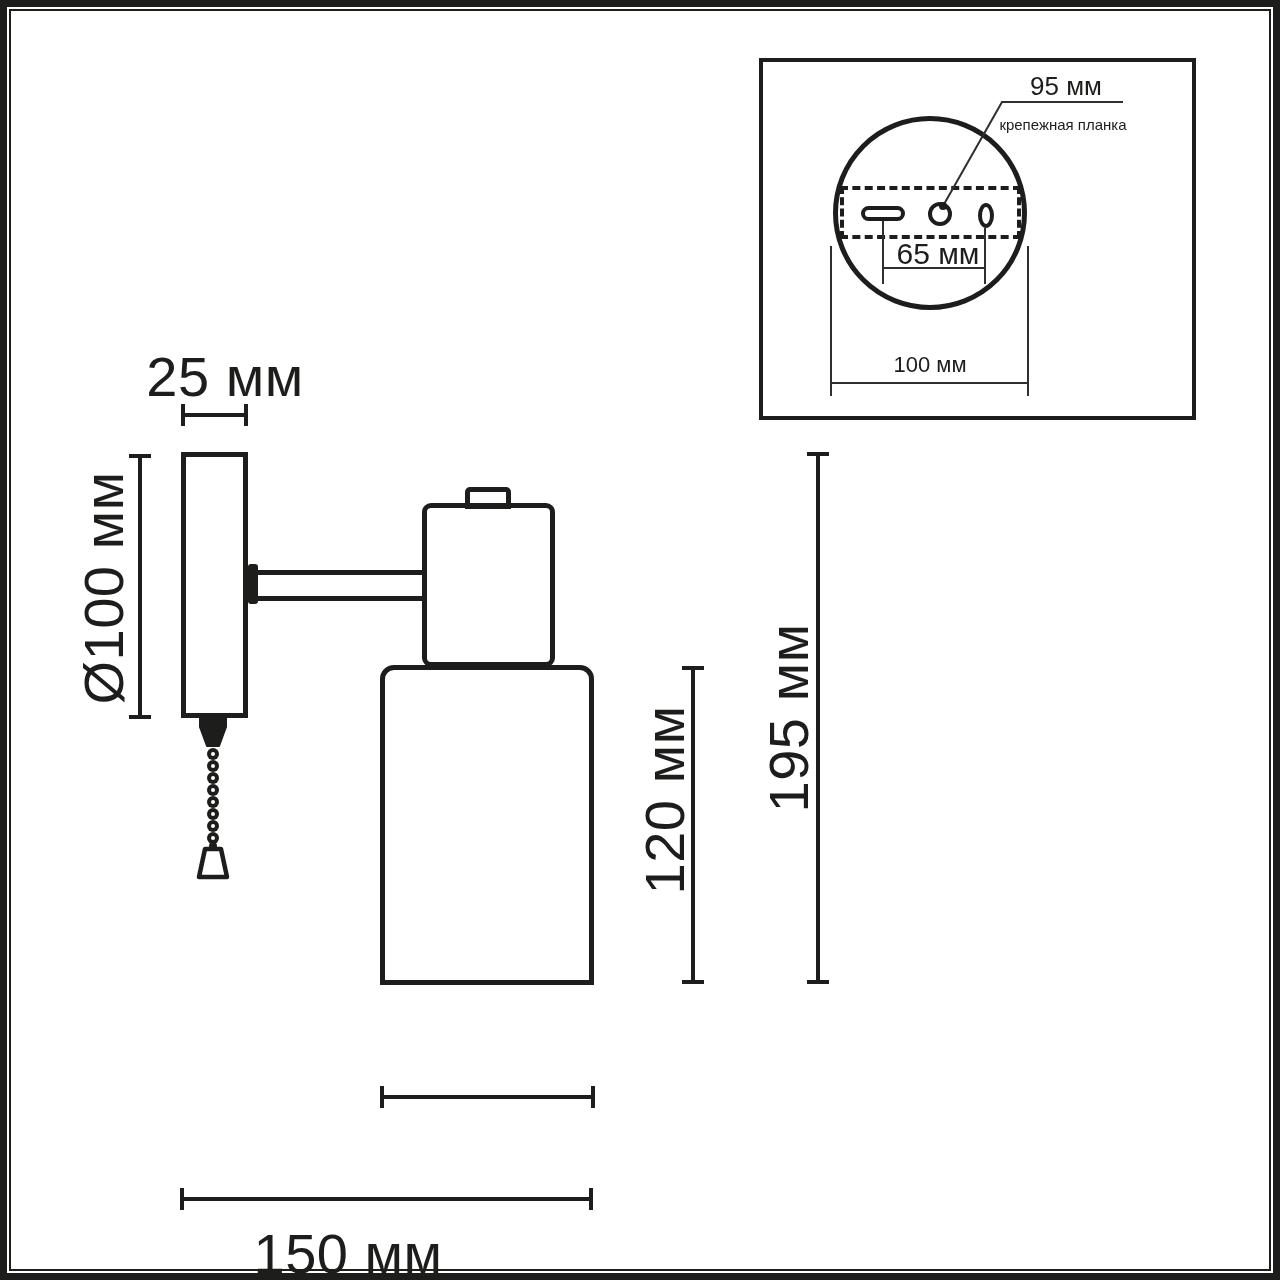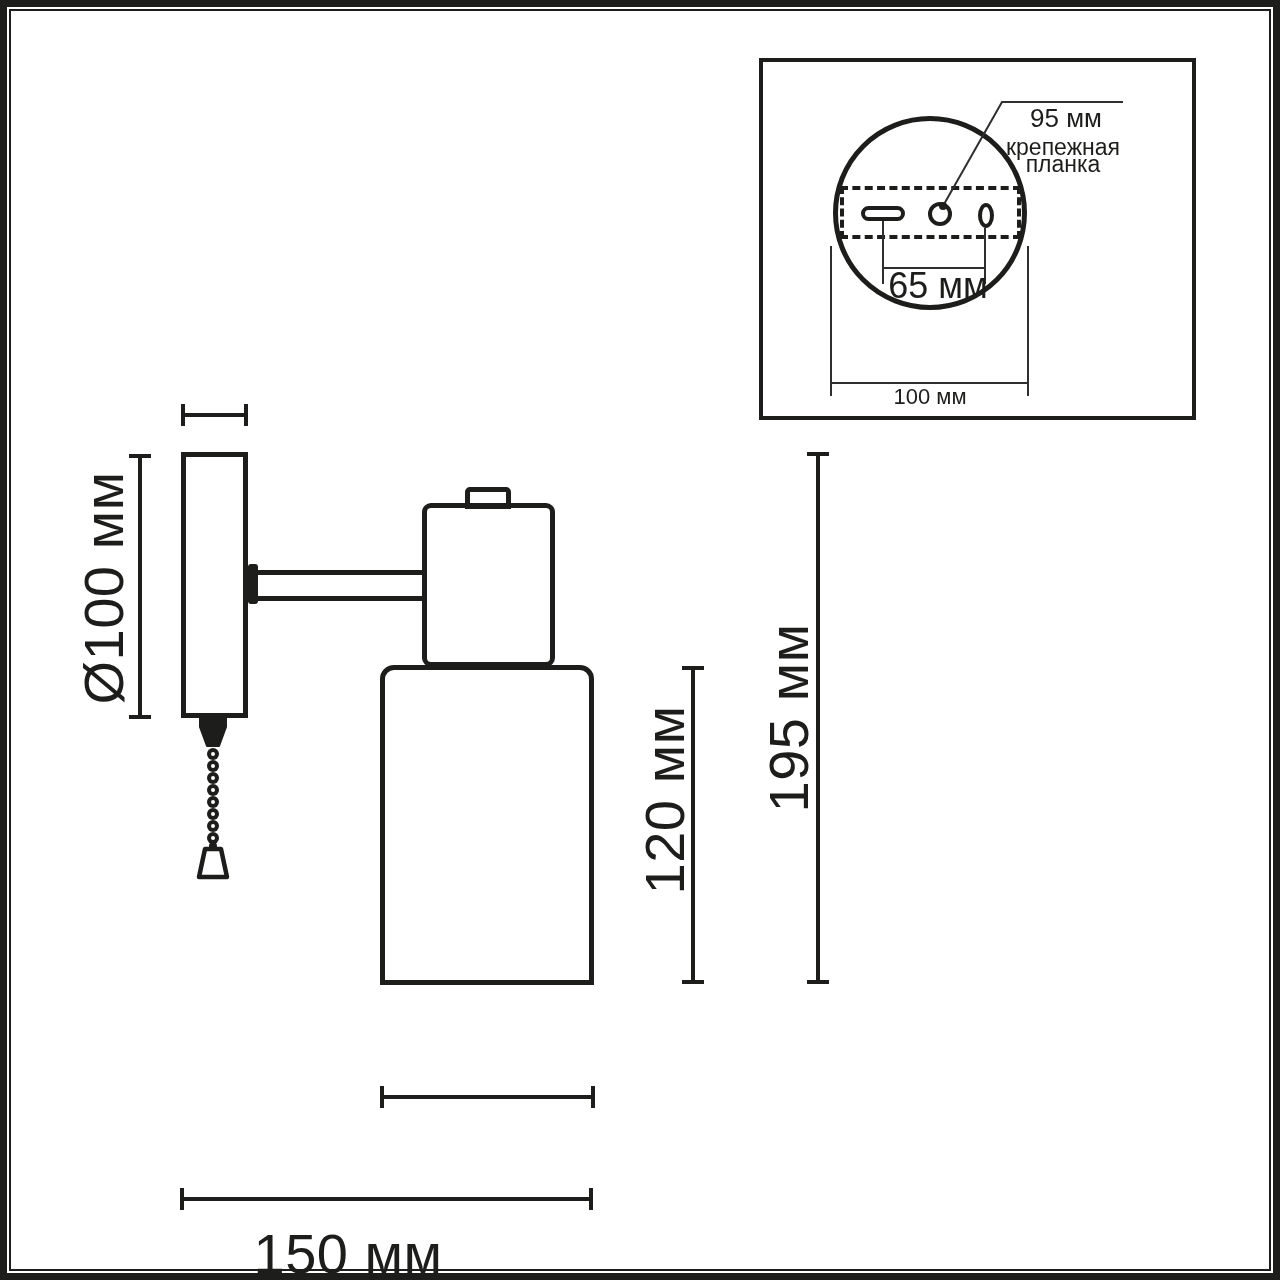--- a/index.html
+++ b/index.html
@@ -11,21 +11,21 @@
   .abs { position:absolute; }
   .frame-outer { inset:0; border:7px solid var(--ink); }
   .frame-inner { inset:9px; border:2px solid var(--ink); }
   .ln { background:var(--ink); }
   .outline { border:5px solid var(--ink); box-sizing:border-box; background:transparent; }
   .dim-label {
     transform:translate(-50%,-50%); white-space:nowrap;
     font-size:56px; letter-spacing:0.5px; color:var(--ink); line-height:1;
   }
   .dim-label.rot { transform:translate(-50%,-50%) rotate(-90deg); }
-  .inset-label { transform:translate(-50%,-50%); white-space:nowrap; color:var(--ink); line-height:1;margin-top:32px; }
+  .inset-label { transform:translate(-50%,-50%); white-space:nowrap; color:var(--ink); line-height:1; }
   .wrap2 { white-space:normal; text-align:center; }
 </style>
 </head>
 <body>
 
 <div class="canvas">
 
   <div class="abs frame-outer"></div>
   <div class="abs frame-inner"></div>
 
@@ -62,20 +62,21 @@
       <circle cx="25" cy="123" r="6" fill="var(--ink)"></circle>
         <circle cx="25" cy="123" r="2" fill="#fff"></circle>
       <circle cx="25" cy="131" r="4" fill="var(--ink)"></circle>
     </g>
     <polygon points="17,134 33,134 39,162 11,162" fill="#fff" stroke="var(--ink)" stroke-width="4.5" stroke-linejoin="round"></polygon>
   </svg>
 
   <div class="abs ln" style="left:181px; top:413px; width:67px; height:4px;"></div>
   <div class="abs ln" style="left:181px; top:404px; width:4px; height:22px;"></div>
   <div class="abs ln" style="left:244px; top:404px; width:4px; height:22px;"></div>
+  <div class="abs dim-label" style="left:225px; top:377px;">25 мм</div>
 
   <div class="abs ln" style="left:138px; top:454px; width:4px; height:265px;"></div>
   <div class="abs ln" style="left:129px; top:454px; width:22px; height:4px;"></div>
   <div class="abs ln" style="left:129px; top:715px; width:22px; height:4px;"></div>
   <div class="abs dim-label rot" style="left:104px; top:588px;">Ø100 мм</div>
 
   <div class="abs ln" style="left:691px; top:666px; width:4px; height:318px;"></div>
   <div class="abs ln" style="left:682px; top:666px; width:22px; height:4px;"></div>
   <div class="abs ln" style="left:682px; top:980px; width:22px; height:4px;"></div>
   <div class="abs dim-label rot" style="left:665px; top:800px;">120 мм</div>
@@ -113,17 +114,17 @@
       <line x1="124" y1="210" x2="226" y2="210"></line>
     </g>
     <g stroke="var(--thin)" stroke-width="2">
       <line x1="72" y1="188" x2="72" y2="338"></line>
       <line x1="269" y1="188" x2="269" y2="338"></line>
       <line x1="72" y1="325" x2="269" y2="325"></line>
     </g>
   </svg>
 
   <div class="abs inset-label" style="left:1066px; top:86px; font-size:26px;">95 мм</div>
-  <div class="abs inset-label wrap2" style="left:1063px; top:124px; font-size:23px; line-height:17px; width:130px;">крепежная планка</div>
-  <div class="abs inset-label" style="left:938px; top:254px; font-size:36px;">65 мм</div>
+  <div class="abs inset-label wrap2" style="left:1063px; top:124px; font-size:15px; line-height:17px; width:130px;">крепежная планка</div>
+  <div class="abs inset-label" style="left:938px; top:254px; font-size:30px;">65 мм</div>
   <div class="abs inset-label" style="left:930px; top:365px; font-size:22px;">100 мм</div>
 
 </div>
 
 </body></html>

